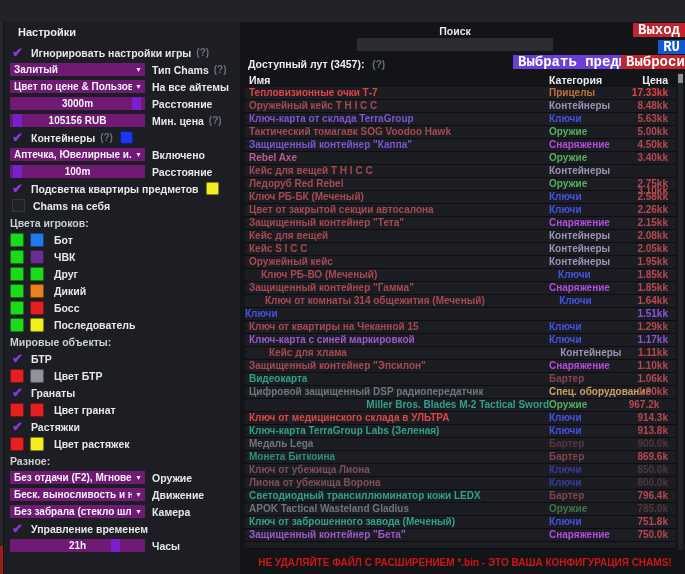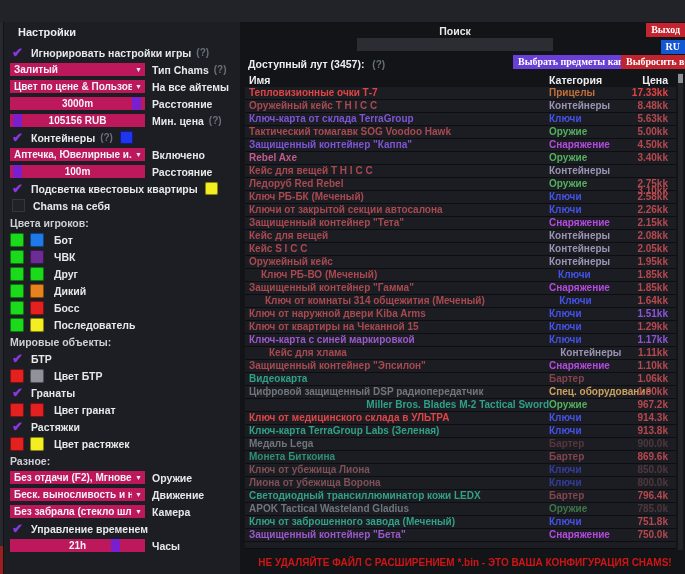--- a/index.html
+++ b/index.html
@@ -16,40 +16,40 @@
   .leftpanel{position:absolute;left:4px;top:22px;width:236px;height:552px;background:#1c1e23;}
   .panel-title{position:absolute;left:14px;top:4px;font-size:11px;color:#eceef0;}
   .srows{position:absolute;left:0;top:22px;width:236px;}
   .srow{height:17px;display:flex;align-items:center;padding-left:6px;box-sizing:border-box;}
   .chk{width:15px;height:15px;display:flex;align-items:center;justify-content:center;
        color:#8b36e0;font-size:13px;line-height:15px;margin-right:6px;flex:0 0 15px;}
   .chk.off{background:#202226;border:1px solid #34373d;width:11px;height:11px;flex:0 0 11px;margin:1px 8px 1px 2px;}
   .slabel{font-size:10.5px;color:#e6e8ea;white-space:nowrap;}
   .shead{font-size:10.5px;color:#cdd0d4;}
   .help{font-size:10px;color:#687078;margin-left:5px;}
-  .box{width:135px;height:13px;background:#be185d;position:relative;flex:0 0 135px;
+  .box{width:135px;height:13px;background:#701a75;position:relative;flex:0 0 135px;
        display:flex;align-items:center;box-sizing:border-box;margin-right:7px;}
   .box .val{font-size:10px;color:#f2f3f5;white-space:nowrap;overflow:hidden;padding-left:4px;flex:1;}
   .box.center .val{text-align:center;padding:0 2px;}
   .box .arrow{font-size:7px;color:#e8e9eb;padding:0 3px;flex:0 0 auto;}
   .handle{position:absolute;top:0;width:9px;height:13px;background:#7a1fd0;}
   .sw{width:14px;height:14px;border-radius:2px;flex:0 0 14px;box-shadow:0 0 0 1px rgba(0,0,0,.45) inset;}
   .sw.small{width:13px;height:13px;flex:0 0 13px;margin-left:7px;}
   .sw + .sw{margin-left:6px;}
   .colors .slabel{margin-left:10px;}
   
   .left-scroll{position:absolute;left:0;top:22px;width:3px;height:552px;background:#26282d;}
   .left-thumb{position:absolute;left:0;top:524px;width:3px;height:28px;background:#9b1f1f;}
   
   .search-label{position:absolute;left:357px;top:25px;width:196px;text-align:center;font-size:10.5px;color:#e8e9eb;}
   .search-input{position:absolute;left:357px;top:38px;width:196px;height:13px;background:#2b2d33;
        border:none;outline:none;color:#f0f1f3;font-family:"Liberation Sans",sans-serif;font-weight:bold;font-size:10px;padding:0 4px;box-sizing:border-box;}
   
-  .btn{position:absolute;border:none;color:#fff;font-family:Liberation Serif, serif;
-       font-weight:bold;font-size:10px;padding:0 5px;height:14px;line-height:14px;cursor:pointer;white-space:nowrap;}
+  .btn{position:absolute;border:none;color:#fff;font-family:Liberation Mono, monospace;
+       font-weight:bold;font-size:14px;padding:0 5px;height:14px;line-height:14px;cursor:pointer;white-space:nowrap;}
   .btn-exit{right:0;top:23px;background:#c42430;}
   .btn-ru{right:0;top:40px;background:#1457d5;}
   .btn-kappa{left:513px;top:55px;background:#6a3fd6;}
   .btn-dump{left:621px;top:55px;background:#c0242e;width:64px;overflow:hidden;text-align:left;}
   
   .loot-header{position:absolute;left:248px;top:58px;font-size:10.5px;color:#eceef0;}
   
   .table{position:absolute;left:245px;top:73px;width:431px;}
   .thead{display:flex;height:14px;align-items:center;font-size:10.5px;color:#eceef0;}
   .tname{width:304px;padding-left:4px;box-sizing:border-box;white-space:nowrap;overflow:hidden;}
@@ -123,21 +123,21 @@
       </div>
       <div class="srow">
         <div class="box center">
           <span class="handle" style="left: 3px;"></span>
           <span class="val">100m</span>
         </div>
         <span class="slabel">Расстояние</span>
       </div>
       <div class="srow">
         <span class="chk">✔</span>
-        <span class="slabel">Подсветка квестовых квартиры</span>
+        <span class="slabel">Подсветка квартиры предметов</span>
         <span class="sw small" style="background: rgb(242, 238, 31);"></span>
       </div>
       <div class="srow">
         <span class="chk off"></span>
         <span class="slabel">Chams на себя</span>
       </div>
       <div class="srow">
         <span class="shead">Цвета игроков:</span>
       </div>
       <div class="srow colors">
@@ -301,21 +301,21 @@
         <div class="tname" style="color: rgb(168, 73, 80);">Ледоруб Red Rebel</div>
         <div class="tcat" style="color: rgb(84, 176, 95);">Оружие</div>
         <div class="tprice" style="color: rgb(181, 73, 79);">2.75kk</div>
       </div>
       <div class="trow">
         <div class="tname" style="color: rgb(168, 73, 80);">Ключ РБ-БК (Меченый)</div>
         <div class="tcat" style="color: rgb(68, 82, 230);">Ключи</div>
         <div class="tprice" style="color: rgb(181, 73, 79);">2.58kk</div>
       </div>
       <div class="trow">
-        <div class="tname" style="color: rgb(168, 73, 80);">Ключи от закрытой секции автосалона</div>
+        <div class="tname" style="color: rgb(168, 73, 80);">Цвет от закрытой секции автосалона</div>
         <div class="tcat" style="color: rgb(68, 82, 230);">Ключи</div>
         <div class="tprice" style="color: rgb(181, 73, 79);">2.26kk</div>
       </div>
       <div class="trow">
         <div class="tname" style="color: rgb(168, 73, 80);">Защищенный контейнер "Тета"</div>
         <div class="tcat" style="color: rgb(180, 74, 222);">Снаряжение</div>
         <div class="tprice" style="color: rgb(181, 73, 79);">2.15kk</div>
       </div>
       <div class="trow">
         <div class="tname" style="color: rgb(168, 73, 80);">Кейс для вещей</div>
@@ -341,21 +341,20 @@
         <div class="tname" style="color: rgb(168, 73, 80);">Защищенный контейнер "Гамма"</div>
         <div class="tcat" style="color: rgb(180, 74, 222);">Снаряжение</div>
         <div class="tprice" style="color: rgb(181, 73, 79);">1.85kk</div>
       </div>
       <div class="trow">
         <div class="tname" style="color: rgb(168, 73, 80); margin-left: 16px;">Ключ от комнаты 314 общежития (Меченый)</div>
         <div class="tcat" style="color: rgb(68, 82, 230);">Ключи</div>
         <div class="tprice" style="color: rgb(181, 73, 79);">1.64kk</div>
       </div>
       <div class="trow">
-        <div class="tname" style="color: rgb(168, 73, 80);">Ключ от наружной двери Kiba Arms</div>
         <div class="tcat" style="color: rgb(68, 82, 230);">Ключи</div>
         <div class="tprice" style="color: rgb(140, 85, 216);">1.51kk</div>
       </div>
       <div class="trow">
         <div class="tname" style="color: rgb(168, 73, 80);">Ключ от квартиры на Чеканной 15</div>
         <div class="tcat" style="color: rgb(68, 82, 230);">Ключи</div>
         <div class="tprice" style="color: rgb(181, 73, 79);">1.29kk</div>
       </div>
       <div class="trow">
         <div class="tname" style="color: rgb(154, 88, 200);">Ключ-карта с синей маркировкой</div>
@@ -378,21 +377,21 @@
         <div class="tprice" style="color: rgb(181, 73, 79);">1.06kk</div>
       </div>
       <div class="trow">
         <div class="tname" style="color: rgb(112, 117, 124);">Цифровой защищенный DSP радиопередатчик</div>
         <div class="tcat" style="color: rgb(207, 160, 92);">Спец. оборудование</div>
         <div class="tprice" style="color: rgb(181, 73, 79);">1.00kk</div>
       </div>
       <div class="trow">
         <div class="tname" style="color: rgb(48, 160, 134); text-align: right;">Miller Bros. Blades M-2 Tactical Sword</div>
         <div class="tcat" style="color: rgb(84, 176, 95);">Оружие</div>
-        <div class="tprice" style="color: rgb(181, 73, 79);">967.2k</div>
+        <div class="tprice" style="color: rgb(181, 73, 79); text-align: center;">967.2k</div>
       </div>
       <div class="trow">
         <div class="tname" style="color: rgb(223, 69, 69);">Ключ от медицинского склада в УЛЬТРА</div>
         <div class="tcat" style="color: rgb(68, 82, 230);">Ключи</div>
         <div class="tprice" style="color: rgb(181, 73, 79);">914.3k</div>
       </div>
       <div class="trow">
         <div class="tname" style="color: rgb(48, 160, 134);">Ключ-карта TerraGroup Labs (Зеленая)</div>
         <div class="tcat" style="color: rgb(68, 82, 230);">Ключи</div>
         <div class="tprice" style="color: rgb(181, 73, 79);">913.8k</div>

